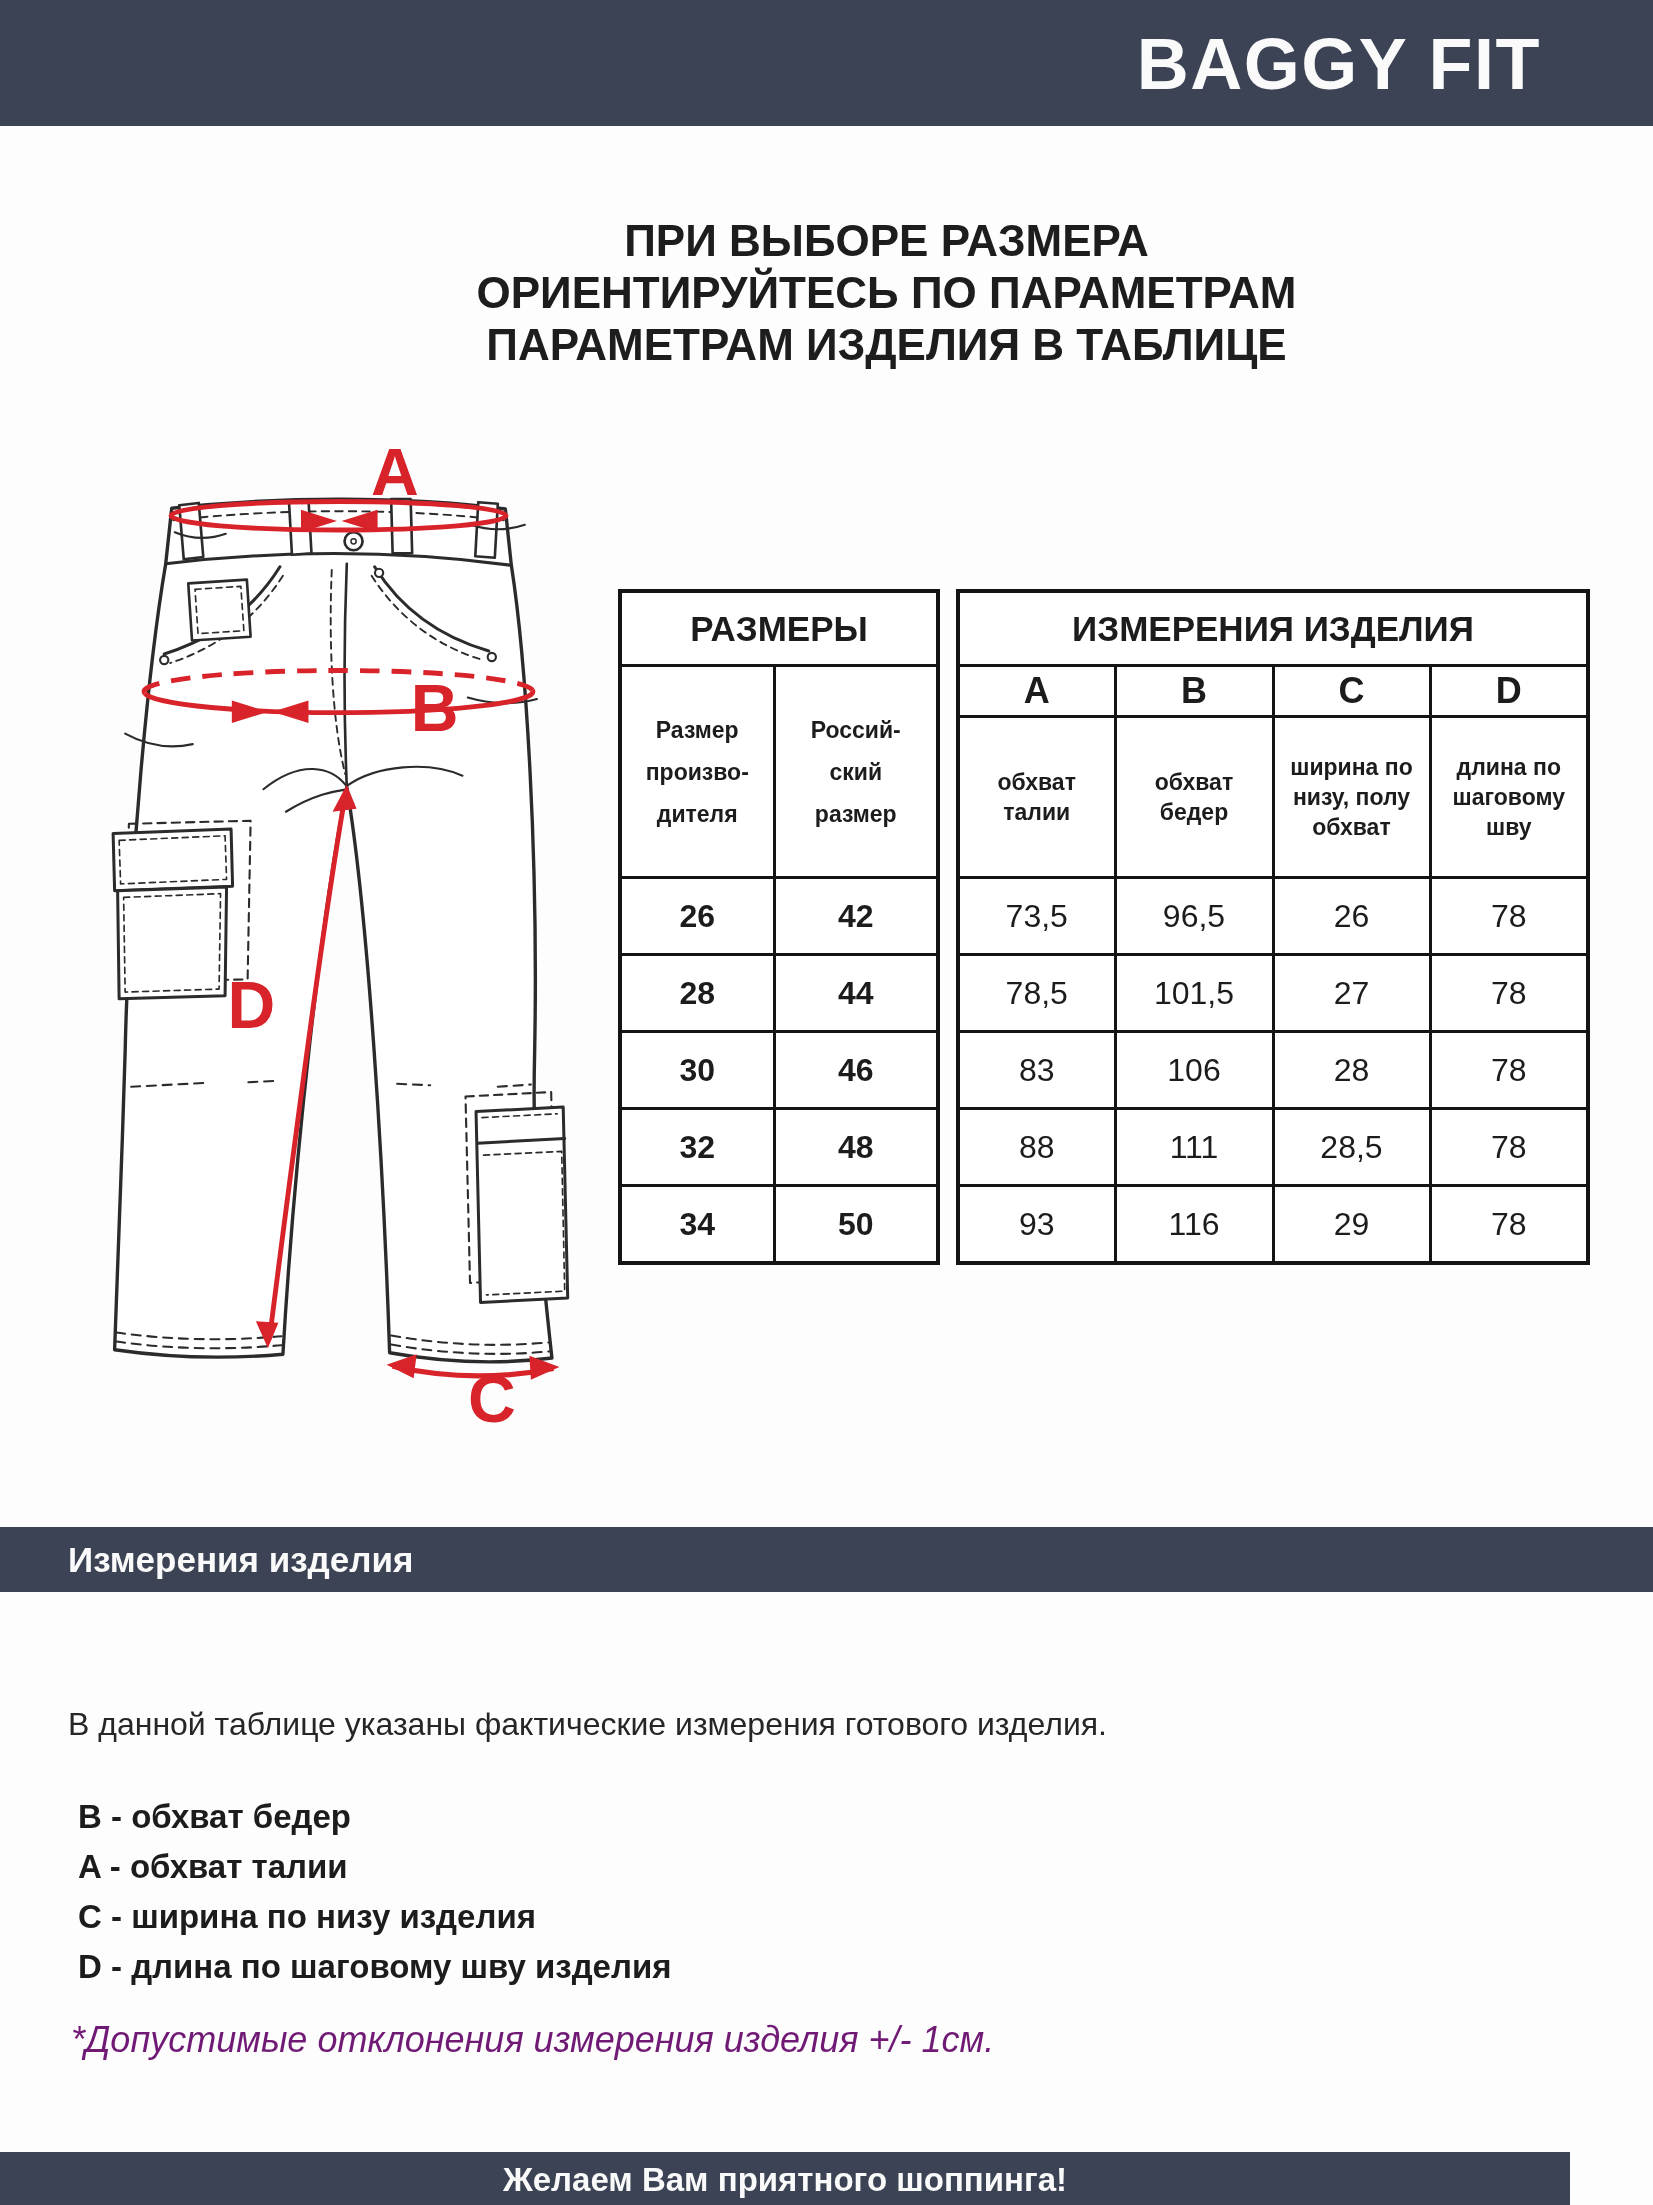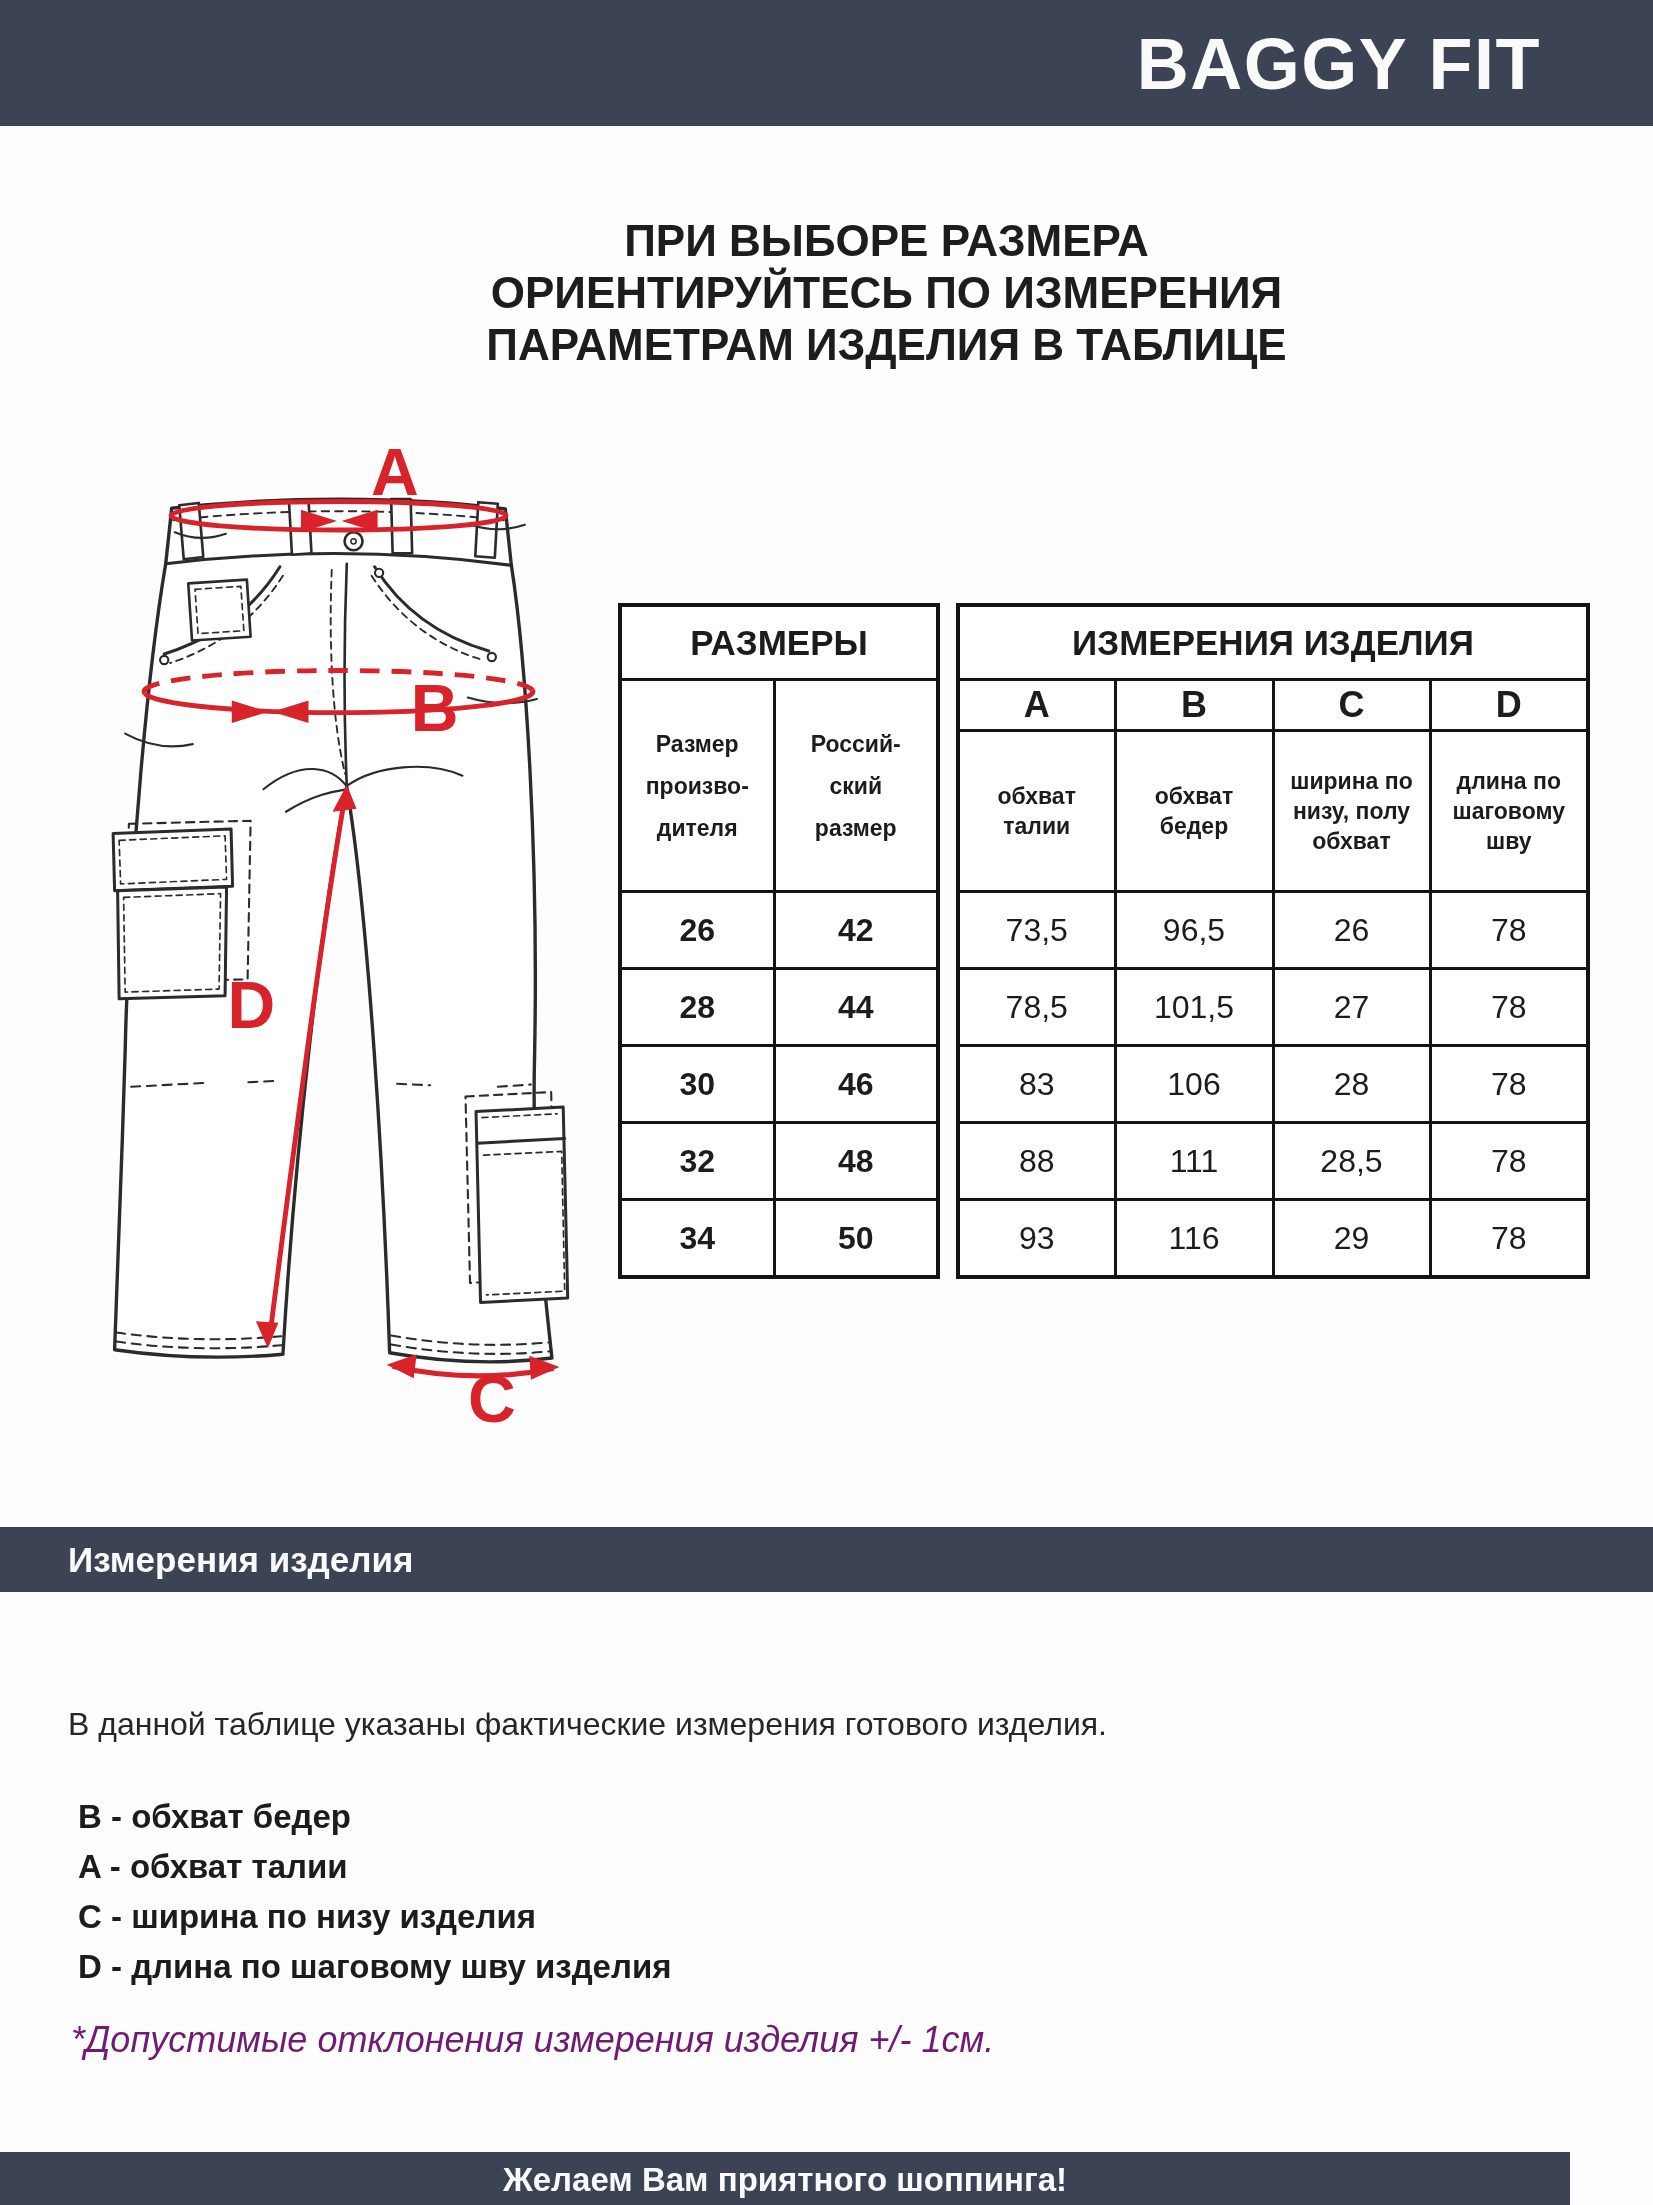--- a/index.html
+++ b/index.html
@@ -18,21 +18,21 @@
     position:absolute;left:120px;top:215px;width:1533px;text-align:center;
     font-size:44px;line-height:52px;font-weight:bold;color:#1d1d1d;
   }
   
   .pants{position:absolute;left:53px;top:436px;width:541px;height:1007px;}
   
   table.sz{border-collapse:collapse;table-layout:fixed;background:#fff;}
   table.sz th,table.sz td{
     border:3px solid #141414;text-align:center;vertical-align:middle;padding:0 7.5px;
   }
-  table.sz{border:4.5px solid #141414;margin-top:14px;}
+  table.sz{border:4.5px solid #141414;}
   .tbl-sizes{position:absolute;left:618px;top:589px;}
   .tbl-sizes table{width:318px;}
   .tbl-measure{position:absolute;left:956px;top:589px;}
   .tbl-measure table{width:630px;}
   tr.t-title th{height:71px;font-size:35px;font-weight:bold;}
   tr.t-colhead th{height:209px;font-size:23px;font-weight:bold;line-height:42px;white-space:pre-line;}
   tr.t-letters th{height:48px;font-size:36px;font-weight:bold;}
   tr.t-desc th{height:158px;font-size:23px;font-weight:bold;line-height:30px;}
   tr.t-row td{height:74px;font-size:32px;}
   .tbl-sizes tr.t-row td{font-weight:bold;}
@@ -55,21 +55,21 @@
 <body>
 
 <div class="page">
 
   <div class="topbar">
     <div class="brand">BAGGY FIT</div>
   </div>
 
   <div class="intro-heading">
     <div>ПРИ ВЫБОРЕ РАЗМЕРА</div>
-    <div>ОРИЕНТИРУЙТЕСЬ ПО ИЗМЕРЕНИЯ</div>
+    <div>ОРИЕНТИРУЙТЕСЬ ПО ПАРАМЕТРАМ</div>
     <div>ПАРАМЕТРАМ ИЗДЕЛИЯ В ТАБЛИЦЕ</div>
   </div>
 
   <svg class="pants" viewBox="0 0 720 1340">
     <g stroke="#2b2b2b" fill="none" stroke-linecap="round" stroke-linejoin="round">
 
       <path fill="#ffffff" stroke-width="4.5" d="M158,96 C300,80 470,80 602,97 L610,172
            C630,300 646,560 641,820 C637,980 650,1100 664,1227
            Q560,1240 448,1220 C440,980 420,640 391,467
            C357,640 322,950 306,1222 Q192,1232 82,1216

